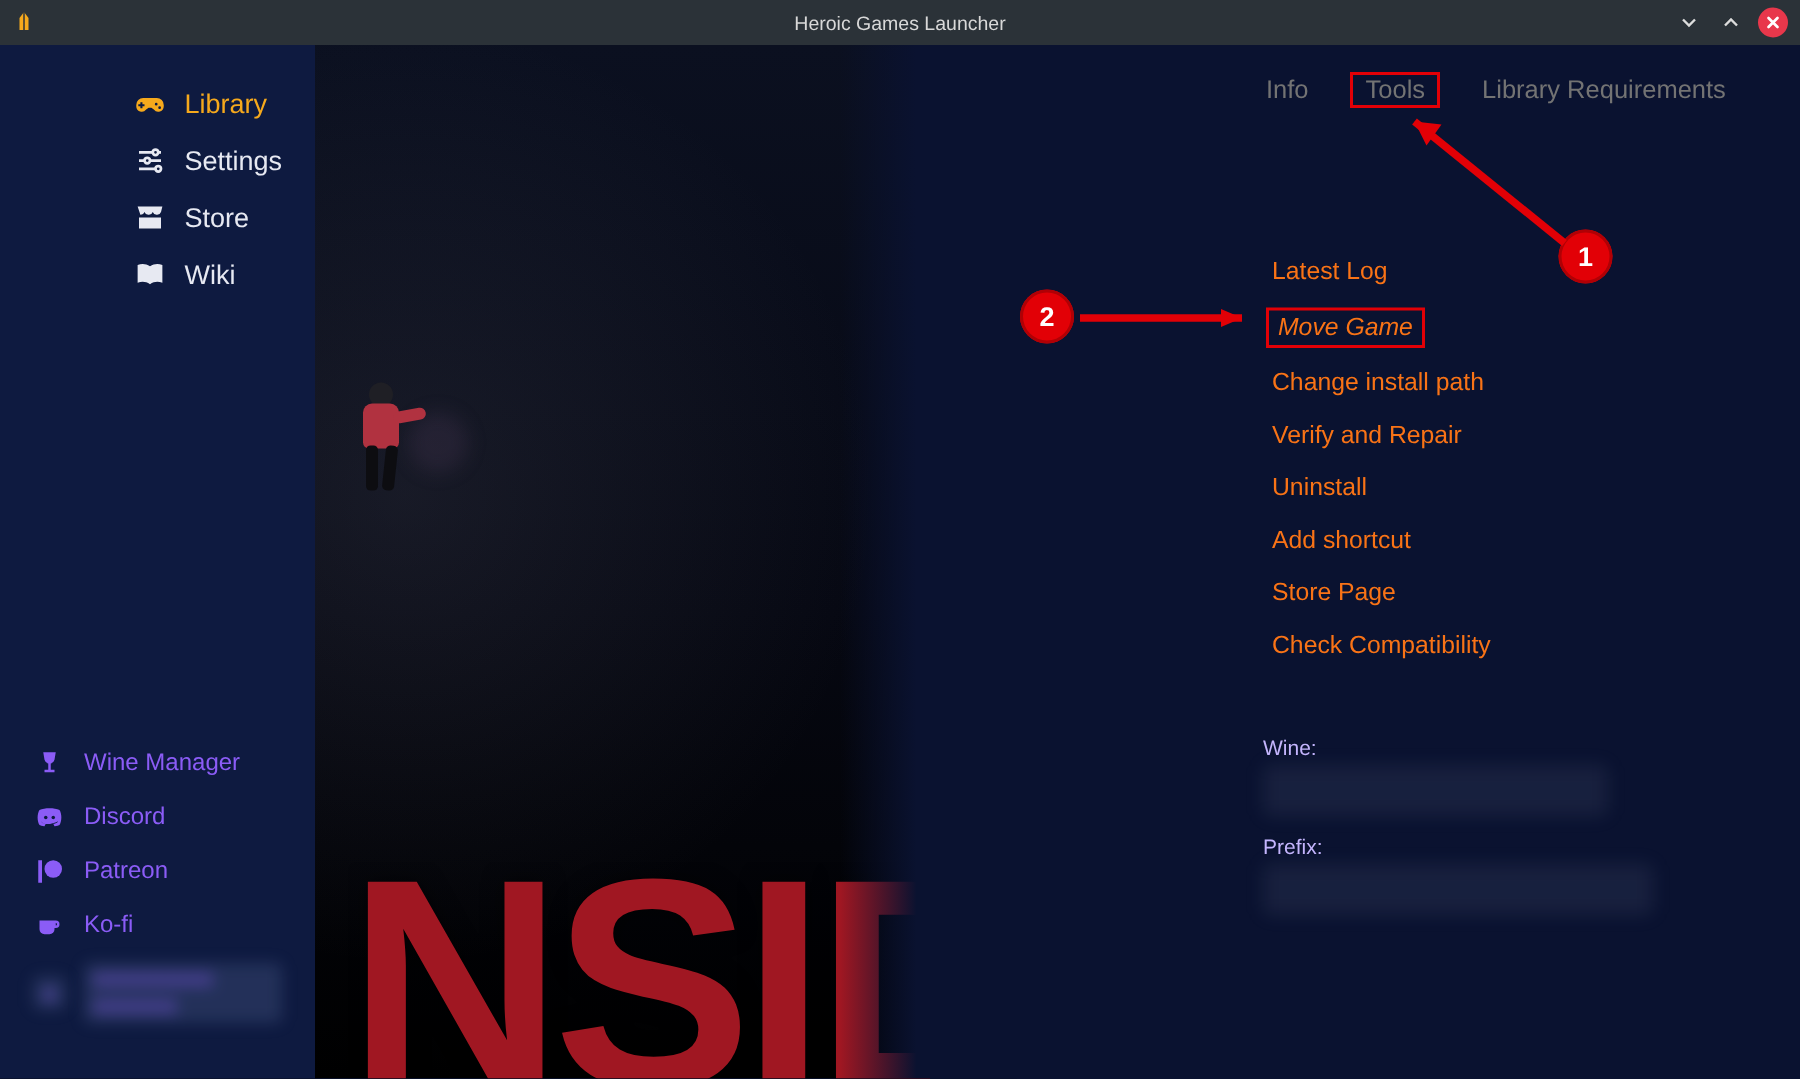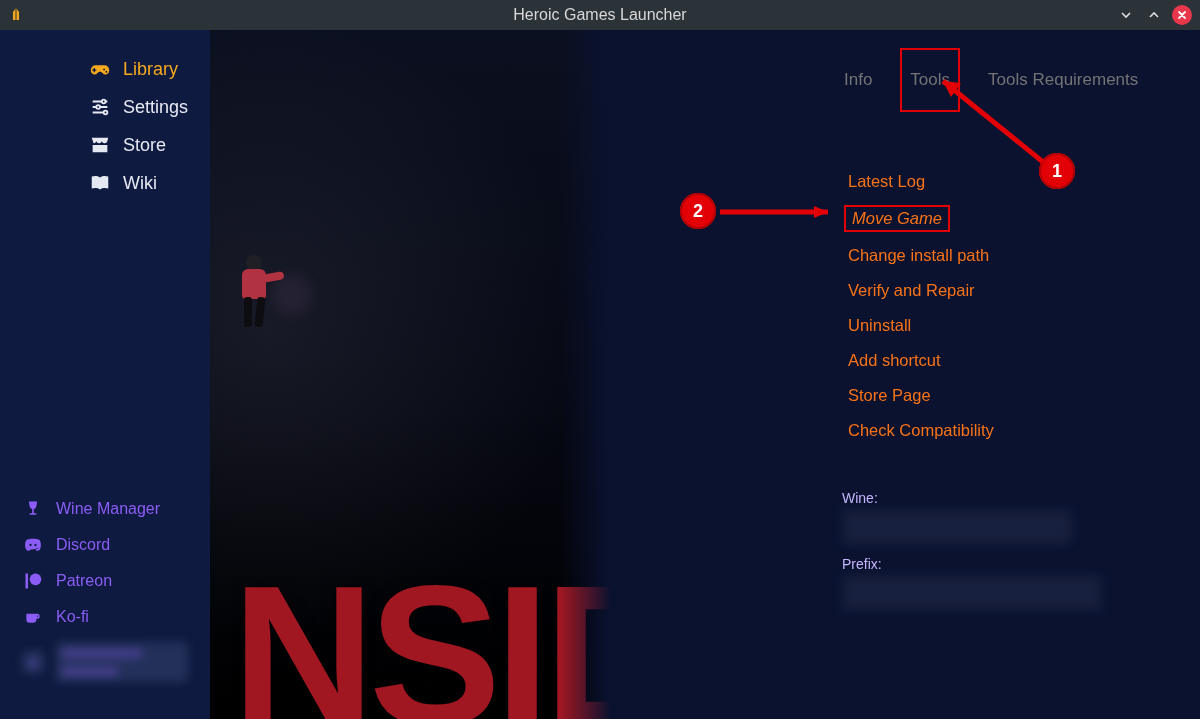--- a/index.html
+++ b/index.html
@@ -14,21 +14,21 @@
     align-items: center;
     position: relative;
     padding: 0 8px;
   }
   .titlebar .app-icon {
     width: 16px; height: 16px;
     display:inline-block;
   }
   .titlebar .title {
     position: absolute; left: 0; right: 0; text-align: center;
-    font-size: 16px; color: #d8d8d8;
+    font-size: 13px; color: #d8d8d8;
     pointer-events: none;
   }
   .titlebar .window-controls {
     margin-left: auto; display: flex; gap: 8px; align-items: center;
   }
   .wc-btn { width: 20px; height: 20px; display:flex; align-items:center; justify-content:center; color:#e0e0e0; border-radius:50%; }
   .wc-close { background:#e8374b; }
 
   
   .content {
@@ -106,21 +106,21 @@
     position:absolute; top:0; right:0; bottom:0; width:60px;
     background: linear-gradient(90deg, rgba(10,18,48,0), #0a1230 85%);
   }
 
   
   .tabs {
     position:absolute; top:18px; left:628px; display:flex; gap:22px; align-items:center;
     font-size:17px;
   }
   .tab { color:#737373; cursor:pointer; padding:2px 6px; }
-  .tab.boxed { border:2px solid #e20006; padding:20px 8px; }
+  .tab.boxed { border:2px solid #e20006; padding:0 8px; }
 
   
   .tools-list {
     position:absolute; left:634px; top:140px; display:flex; flex-direction:column; gap:12px;
   }
   .tools-list a {
     color:#f97316; font-size:16.5px; cursor:pointer; text-decoration:none;
     padding:2px 4px; width:max-content;
   }
   .tools-list a.boxed { border:2px solid #e20006; padding:2px 6px;font-style:italic; }
@@ -270,21 +270,21 @@
         <div class="fig-leg1"></div>
         <div class="fig-leg2"></div>
       </div>
       <div class="game-title">NSIDI</div>
       <div class="art-fade"></div>
     </div>
 
     <div class="tabs">
       <span class="tab">Info</span>
       <span class="tab boxed">Tools</span>
-      <span class="tab">Tools Requirements</span>
+      <span class="tab">Library Requirements</span>
     </div>
 
     <div class="tools-list">
       <a>Latest Log</a>
       <a class="boxed">Move Game</a>
       <a>Change install path</a>
       <a>Verify and Repair</a>
       <a>Uninstall</a>
       <a>Add shortcut</a>
       <a>Store Page</a>

